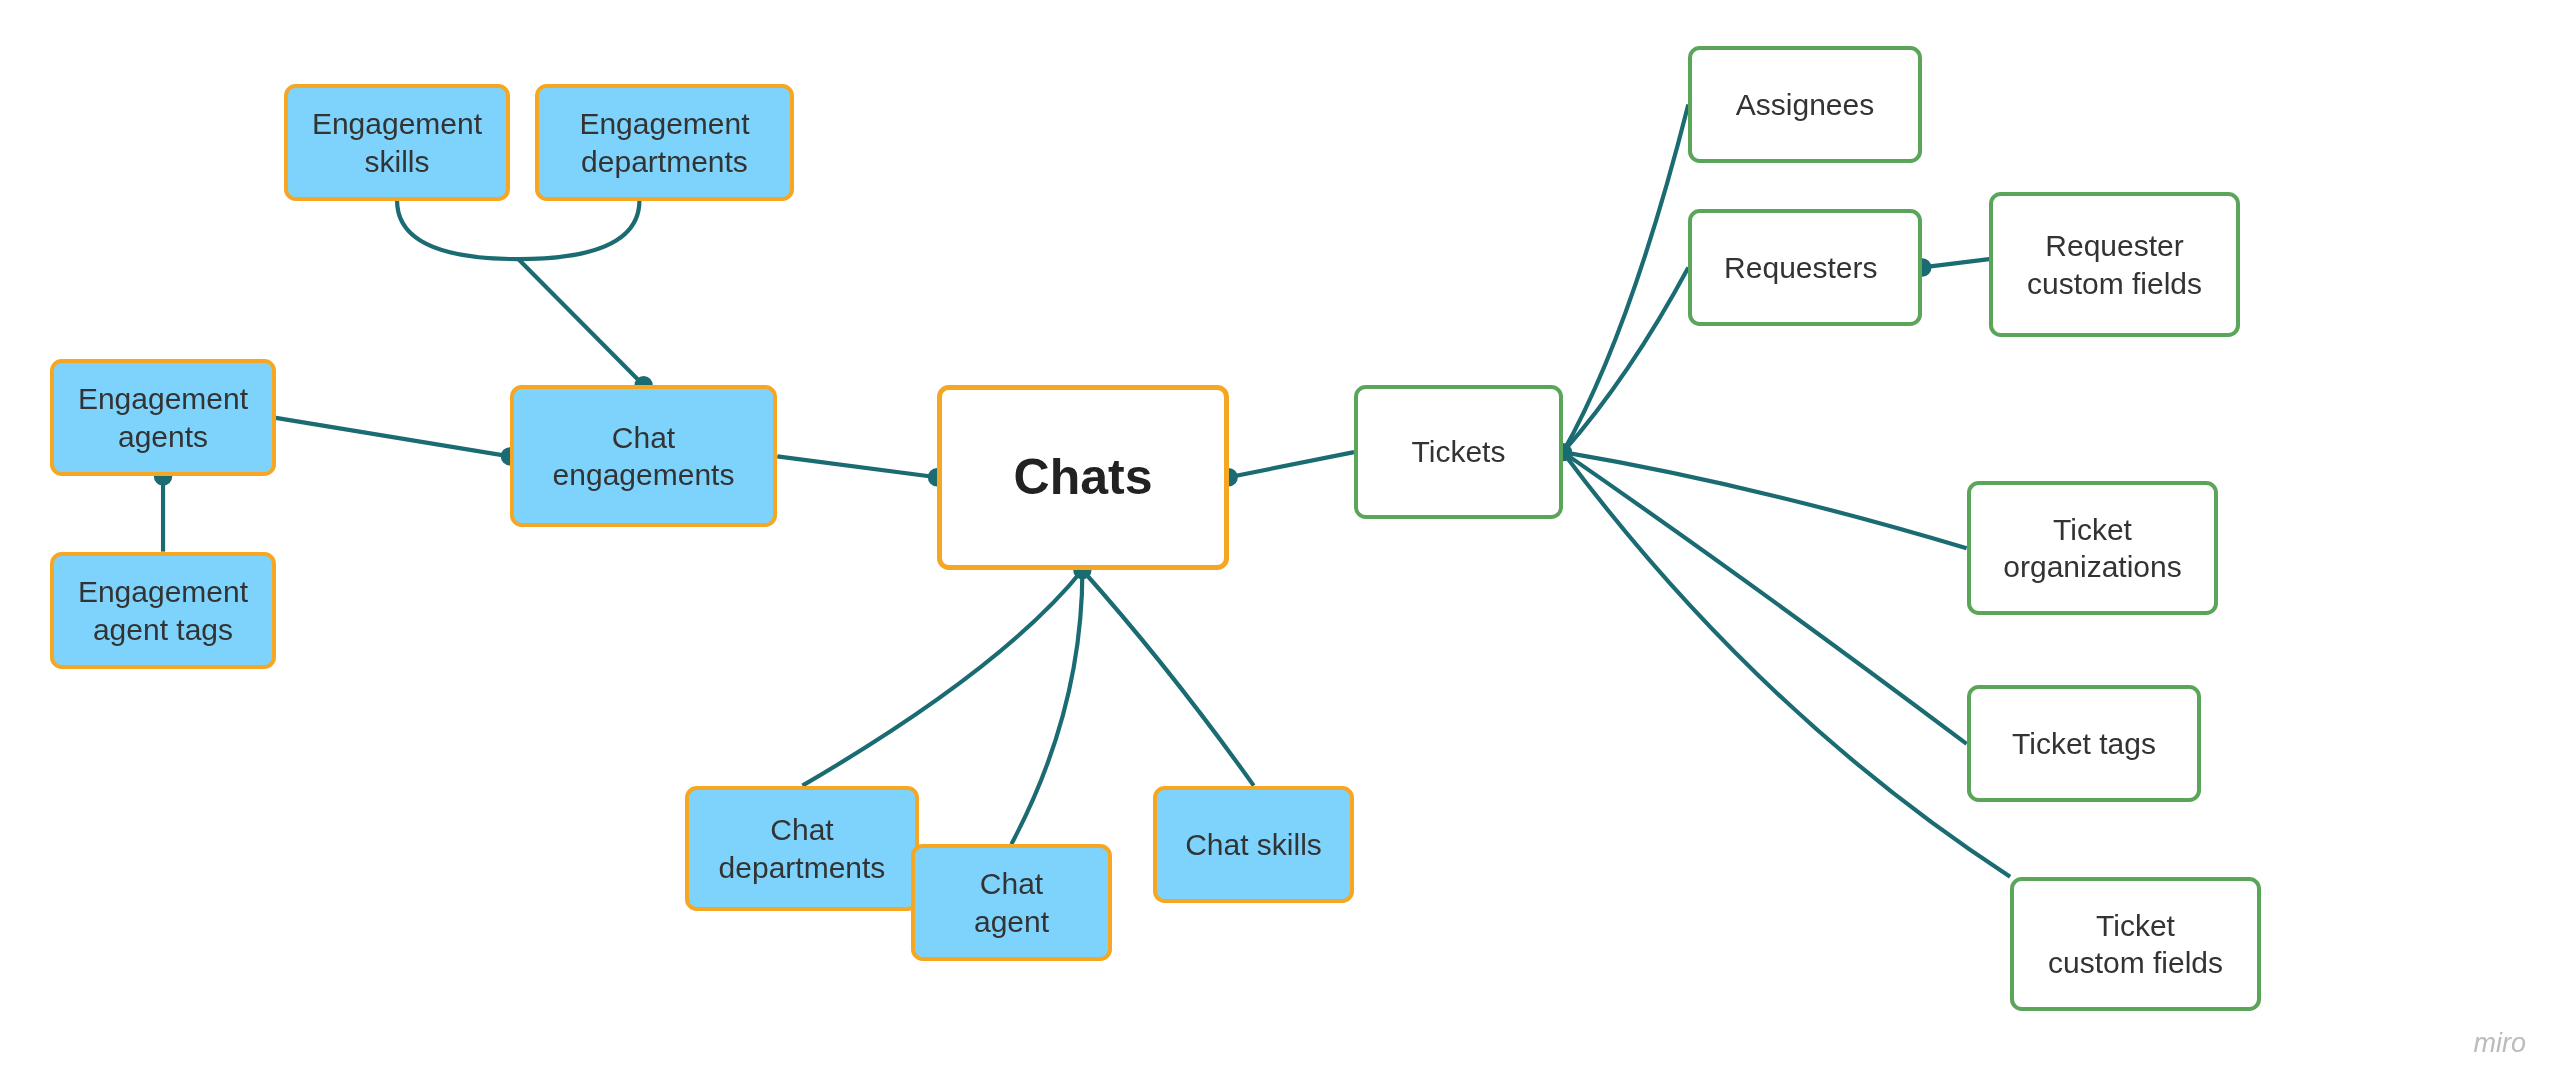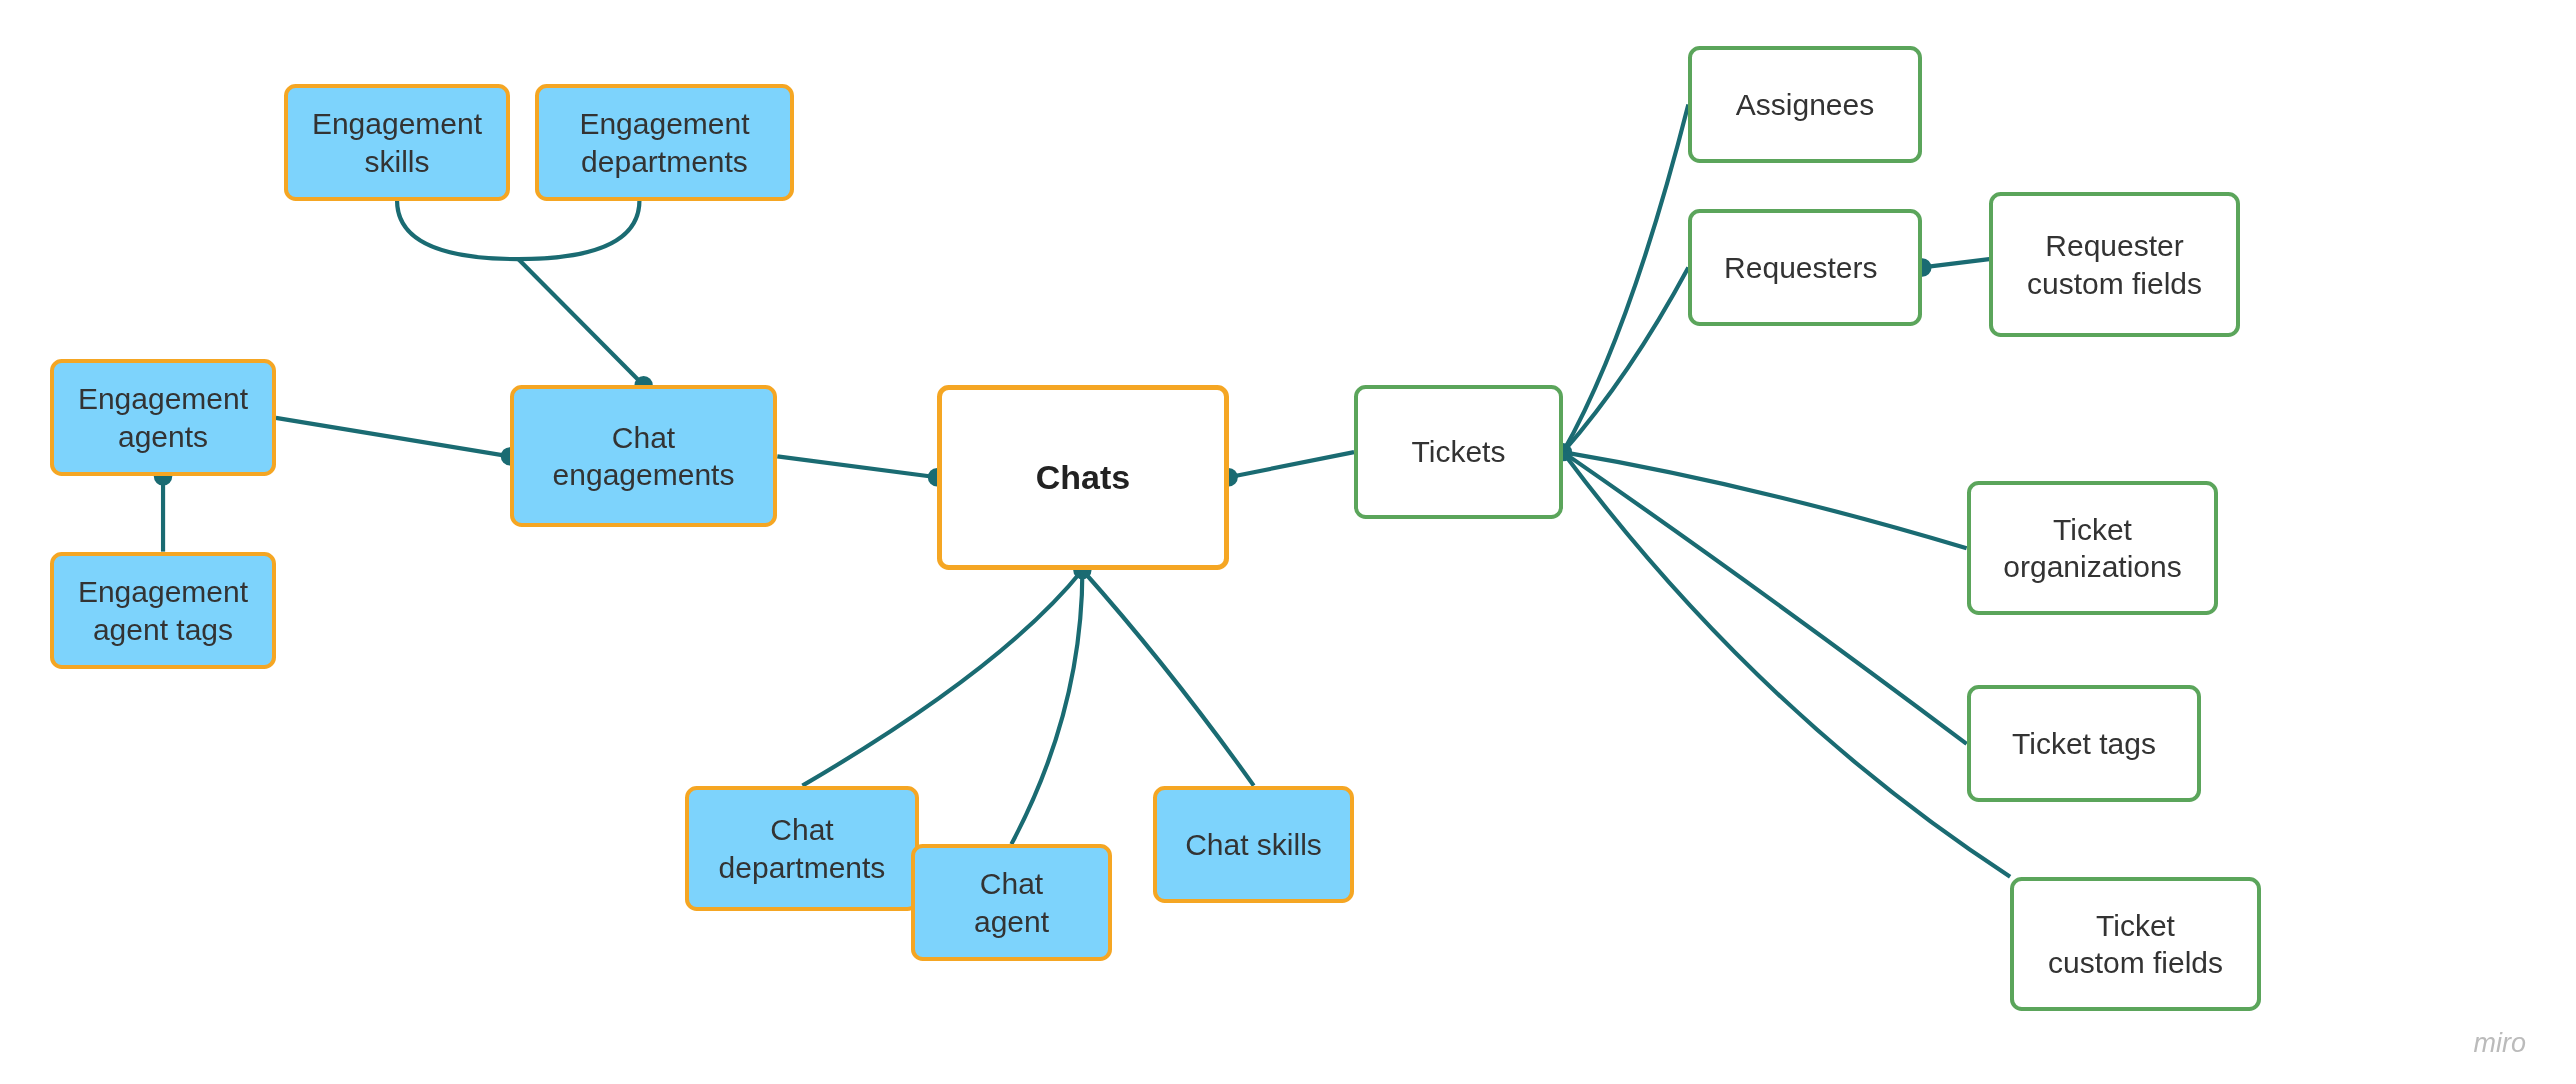--- a/index.html
+++ b/index.html
@@ -36,21 +36,21 @@
     .node-green {
       border: 4.2px solid #5BA55B;
       background: #fff;
       color: #333;
     }
     .node-chats {
       border: 5.9px solid #F5A623;
       background: #fff;
       color: #222;
       font-weight: 700;
-      font-size: 34px;
+      font-size: 50px;
     }
     .miro-watermark {
       position: absolute;
       bottom: 25px;
       right: 50px;
       font-size: 27px;
       color: #bbb;
       font-style: italic;
     }
   </style>

